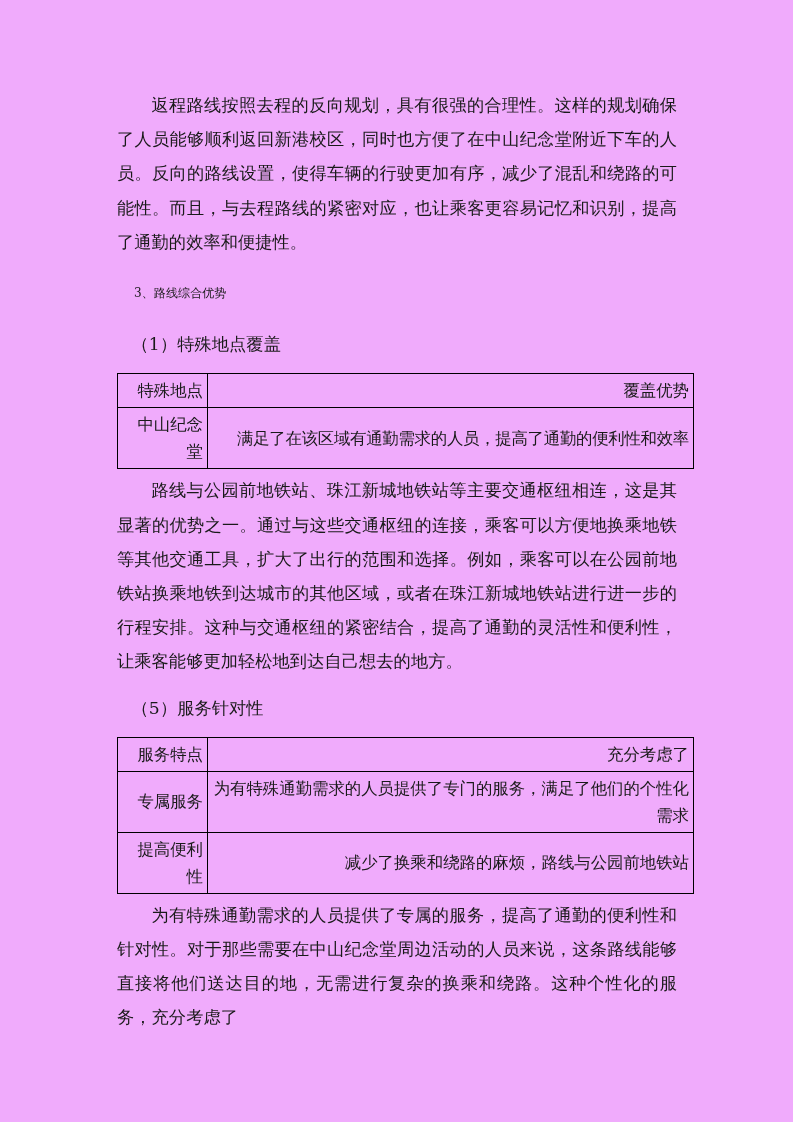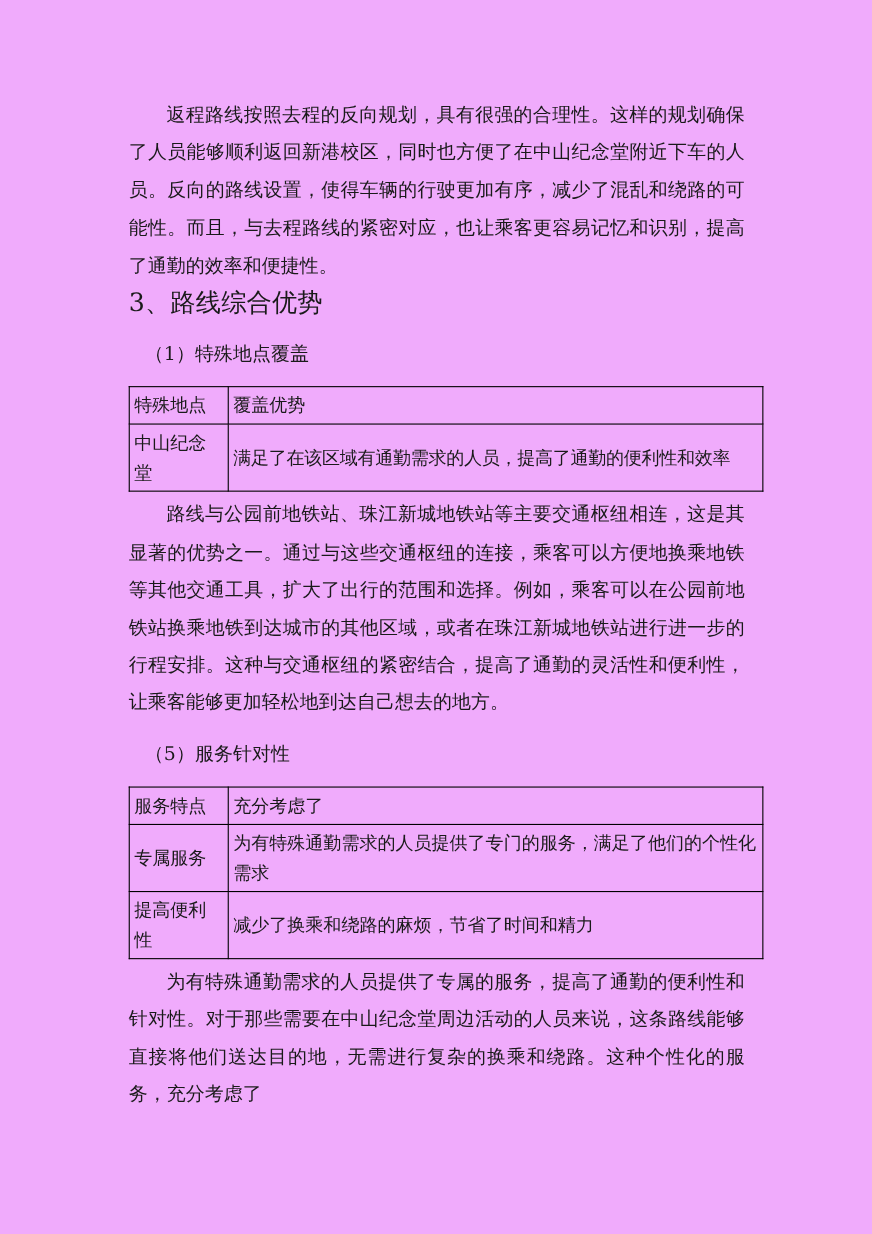--- a/index.html
+++ b/index.html
@@ -31,22 +31,22 @@
     margin: 0;
     font-size: 17.2px;
     line-height: 34.2px;
     text-align: justify;
     text-justify: inter-ideograph;
     text-indent: 2em;
     letter-spacing: 0.1px;
     word-break: break-all;
   }
   p.heading {
-    margin: 0;
-    font-size: 23px;
+    margin: 17px;
+    font-size: 12px;
     line-height: 34.2px;
     text-indent: 0;
     letter-spacing: 0.1px;
   }
   p.subheading {
     margin: 12px;
     font-size: 17.2px;
     line-height: 34.2px;
     text-indent: 0.15em;
     letter-spacing: 0.1px;
@@ -55,21 +55,21 @@
     border-collapse: collapse;
     width: 560px;
     margin: 3px 0 4px 0;
     table-layout: fixed;
   }
   table.doc-table td {
     border: 1px solid #000000;
     font-size: 16.4px;
     line-height: 27px;
     padding: 3px 4px;
-    text-align: left;
+    text-align: right;
     vertical-align: middle;
     word-break: break-all;
   }
   td.col-label {
     width: 81px;
   }
   td.col-desc {
     width: 477px;
   }
   td.desc-tight {
@@ -114,21 +114,21 @@
         <tr>
           <td class="col-label">服务特点</td>
           <td class="col-desc">充分考虑了</td>
         </tr>
         <tr>
           <td class="col-label">专属服务</td>
           <td class="col-desc">为有特殊通勤需求的人员提供了专门的服务，满足了他们的个性化需求</td>
         </tr>
         <tr>
           <td class="col-label">提高便利性</td>
-          <td class="col-desc">减少了换乘和绕路的麻烦，节省了时间和精力</td>
+          <td class="col-desc">减少了换乘和绕路的麻烦，路线与公园前地铁站</td>
         </tr>
       </tbody>
     </table>
 
     <p class="para">为有特殊通勤需求的人员提供了专属的服务，提高了通勤的便利性和针对性。对于那些需要在中山纪念堂周边活动的人员来说，这条路线能够直接将他们送达目的地，无需进行复杂的换乘和绕路。这种个性化的服务，充分考虑了</p>
 
   </div>
 </div>
 
 </body></html>

